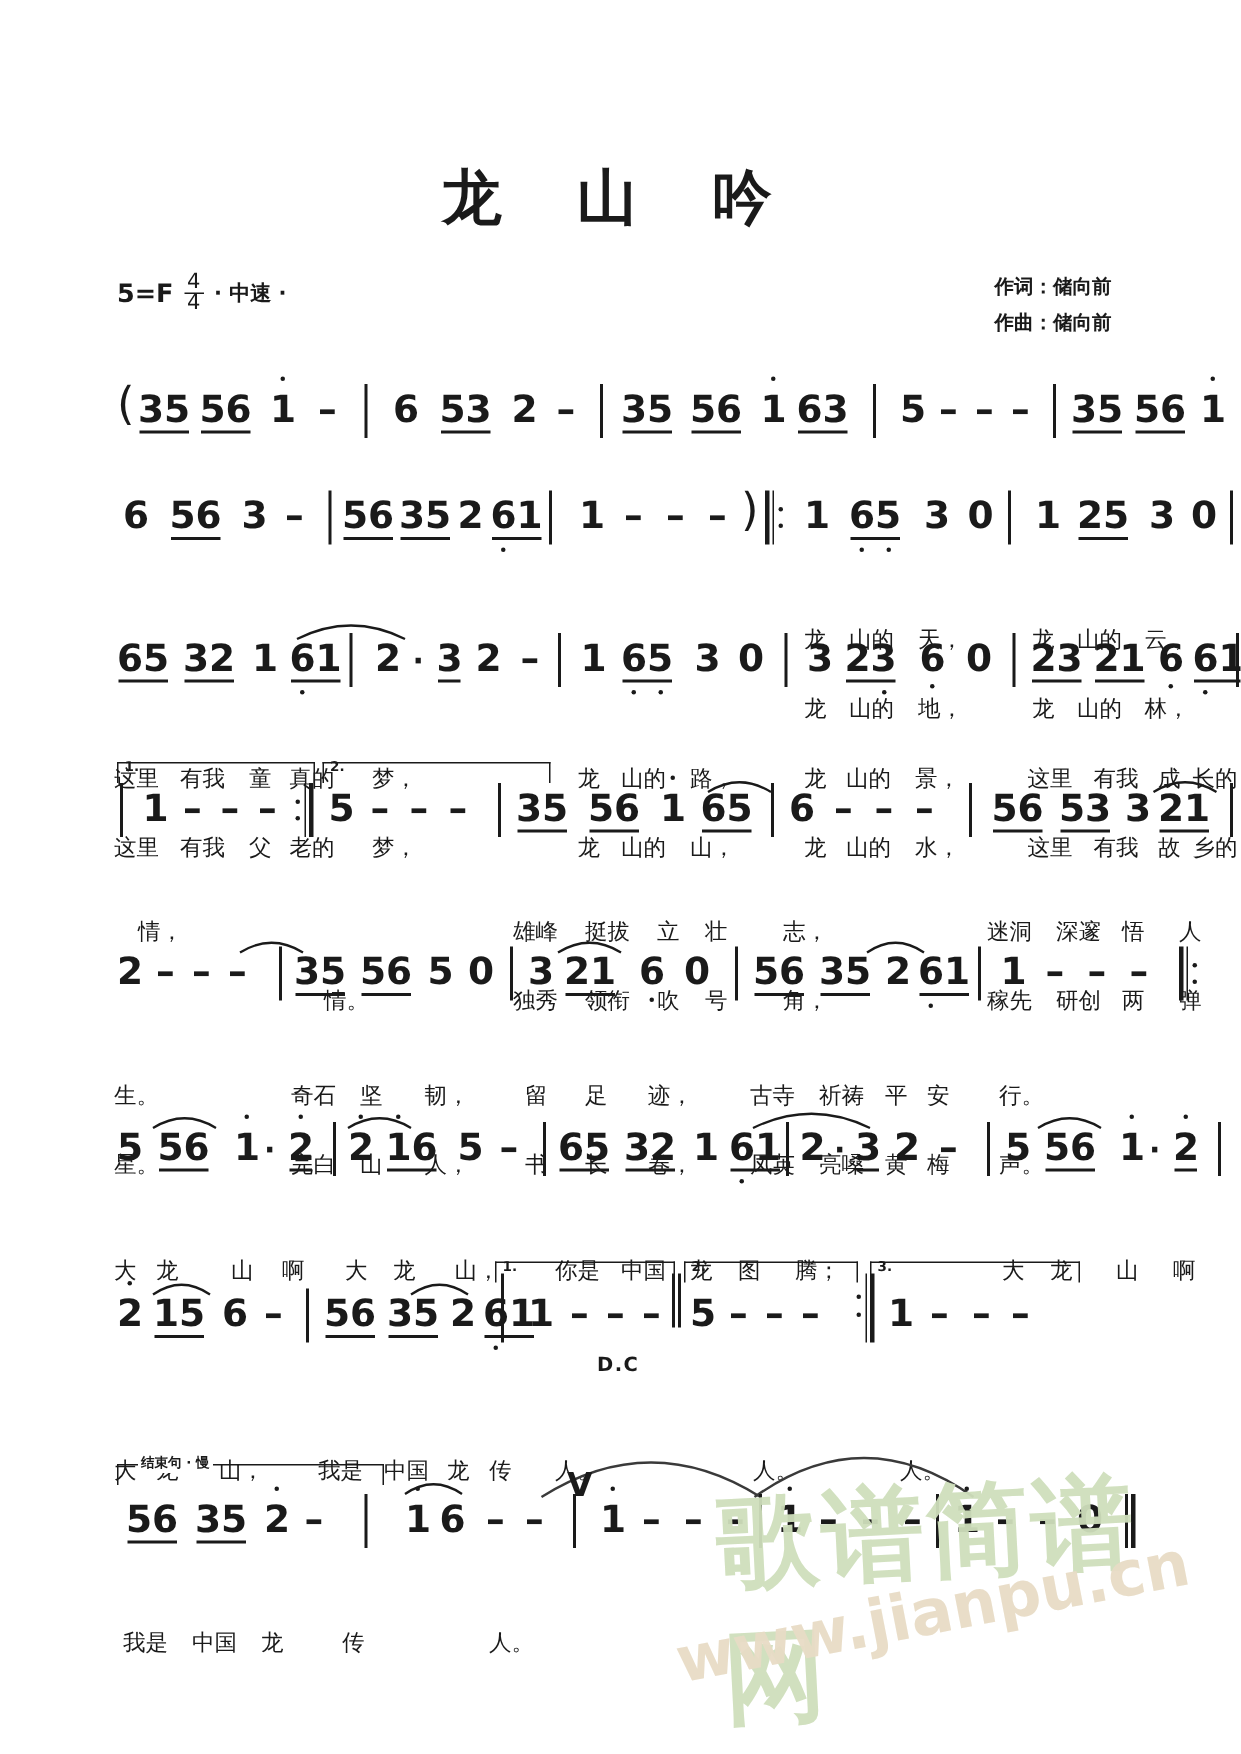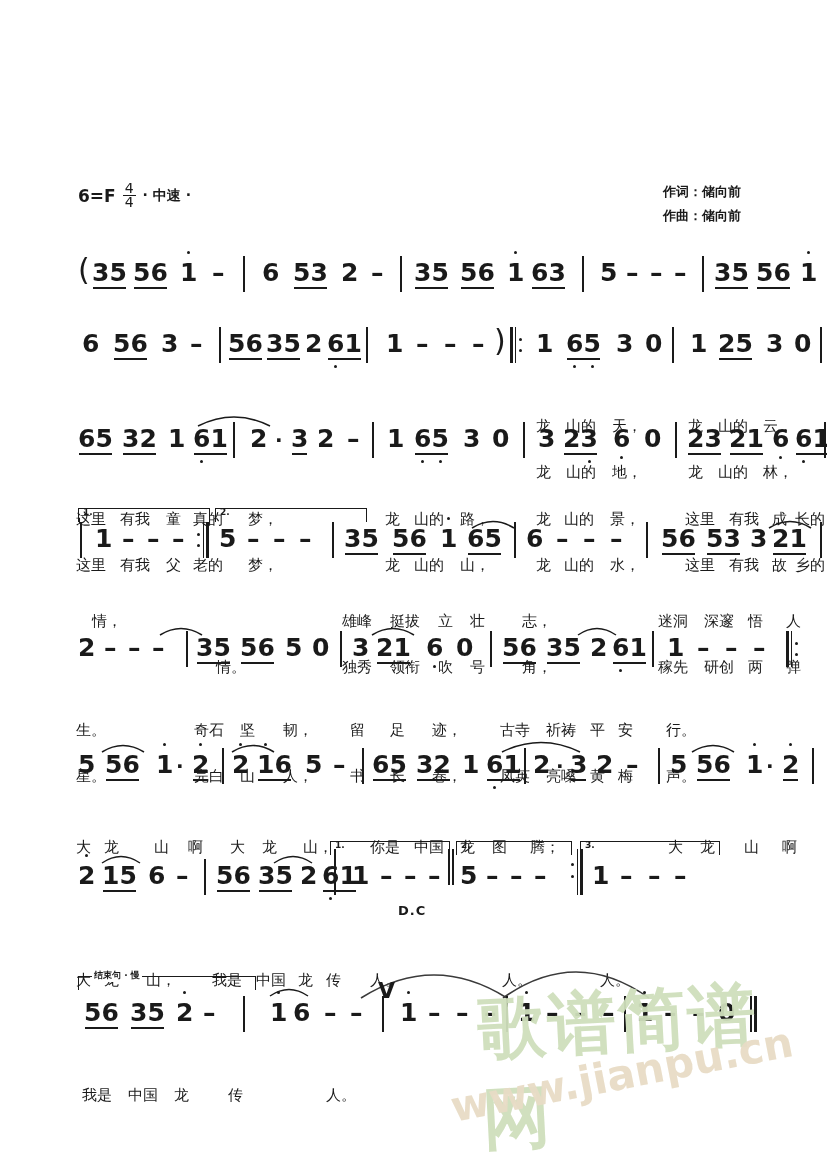--- a/index.html
+++ b/index.html
@@ -122,23 +122,24 @@
          font-family:"DejaVu Sans","Liberation Sans",sans-serif;}
   .wm-url{left:448px;top:1050px;font-size:42px;font-weight:bold;color:#e8dcc6;
           transform:rotate(-11deg);opacity:.95;
           font-family:"DejaVu Sans","Liberation Sans",sans-serif;}
 </style>
 </head>
 <body>
 
 <div class="sheet">
 
+  <div class="title">龙 山 吟</div>
 
   <div class="keyline">
-    <span>6=F</span>
+    <span>5=F</span>
     <span class="frac">
       <span class="num">4</span>
       <span class="den">4</span>
     </span>
     <span class="tempo">· 中速 ·</span>
   </div>
 
   <div class="credits">
     <div>作词：储向前</div>
     <div>作曲：储向前</div>

